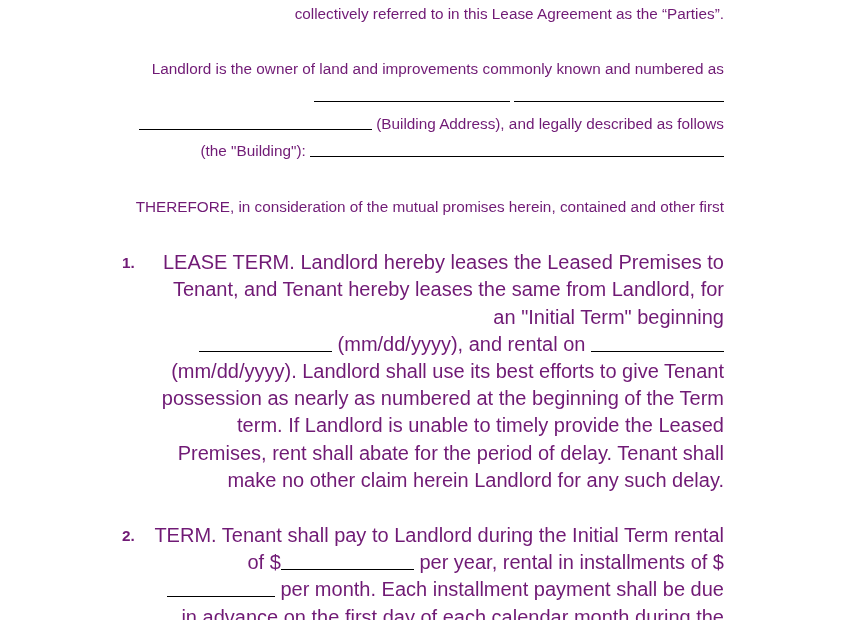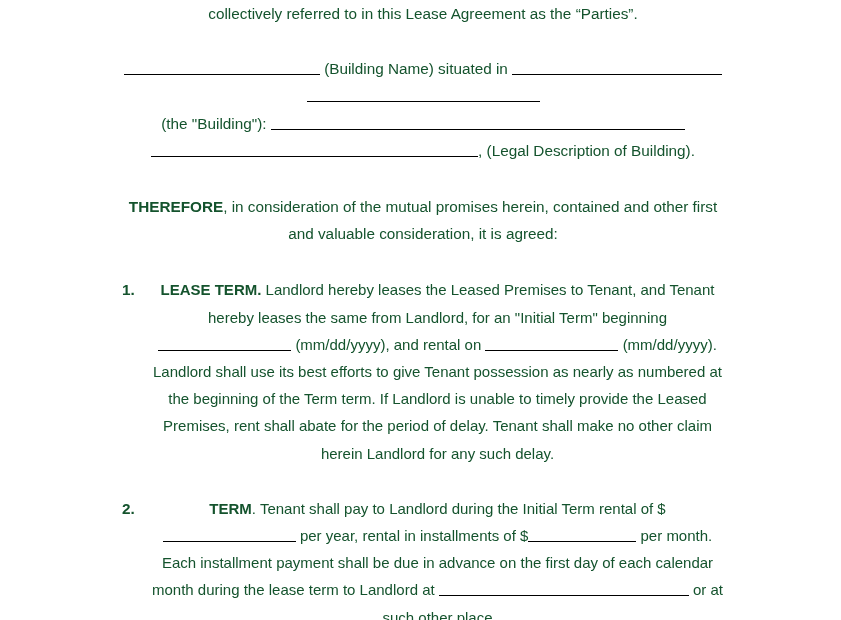--- a/index.html
+++ b/index.html
@@ -24,45 +24,45 @@
   }
   .doc-body {
     position: absolute;
     left: 122px;
     top: 0px;
     width: 602px;
   }
   .para {
     font-size: 15.3px;
     line-height: 27.2px;
-    color: #14532d;
-    text-align: center;
+    color: #701a75;
+    text-align: right;
     margin: 0;
     white-space: normal;
   }
   .spacer-md { height: 28px; }
   .spacer-lg { height: 29px; }
-  .bold { font-weight: bold; }
+  .bold { font-weight: normal; }
 
   
   .numbered {
     position: relative;
     padding-left: 29px;
   }
   .numbered .num {
     position: absolute;
     left: 0px;
     top: 0px;
     font-weight: bold;
     font-size: 15.3px;
     line-height: 27.2px;
   }
   .numbered .body {
     display: block;
-    font-size: 15px;
+    font-size: 20px;
     line-height: 27.2px;
   }
 
   
   .rule {
     display: inline-block;
     border-bottom: 1.5px solid #000000;
     vertical-align: baseline;
     height: 0.92em;
     margin-bottom: -1px;
@@ -79,34 +79,33 @@
 </head>
 <body>
 
 <div class="page">
   <div class="doc-body">
 
     <p class="para">collectively referred to in this Lease Agreement as the “Parties”.</p>
 
     <div class="spacer-md"></div>
 
+    <p class="para">Landlord is the owner of land and improvements commonly known and numbered as</p>
 
-    <p class="para"><span class="rule rule-m"></span> <span>(Building Name) situated in</span> <span class="rule rule-l"></span></p>
+    <p class="para"><span class="rule rule-m"></span>  <span class="rule rule-l"></span></p>
 
-    <p class="para"><span class="rule rule-xl"></span> </p>
+    <p class="para"><span class="rule rule-xl"></span> <span>(Building Address), and legally described as follows</span></p>
 
     <p class="para"><span>(the "Building"):</span> <span class="rule rule-4xl"></span></p>
 
-    <p class="para"><span class="rule rule-3xl"></span><span>, (Legal Description of Building).</span></p>
 
     <div class="spacer-lg"></div>
 
     <p class="para"><span class="bold">THEREFORE</span><span>, in consideration of the mutual promises herein, contained and other first</span></p>
 
-    <p class="para">and valuable consideration, it is agreed:</p>
 
     <div class="spacer-lg"></div>
 
     <div class="para numbered">
       <span class="num">1.</span>
       <span class="body">
         <span class="bold">LEASE TERM.</span><span> Landlord hereby leases the Leased Premises to Tenant, and Tenant</span>
         <span>hereby leases the same from Landlord, for an "Initial Term" beginning</span>
         <br>
         <span class="rule rule-s"></span>

